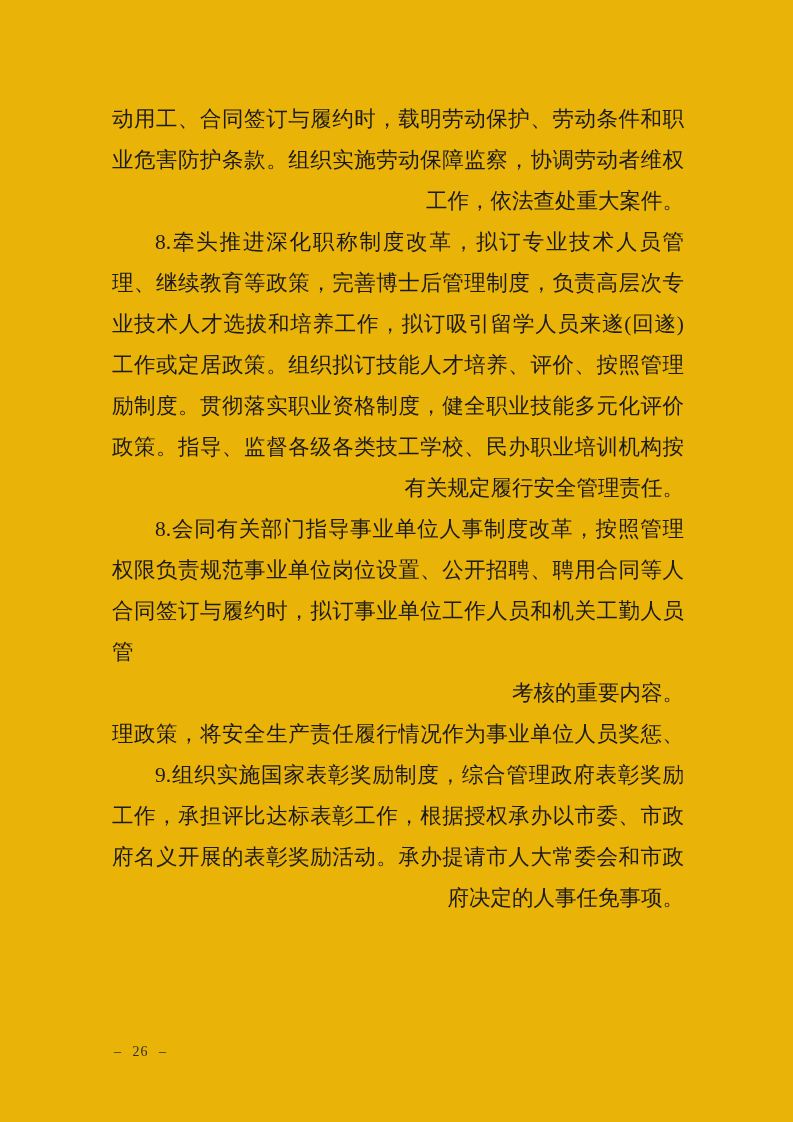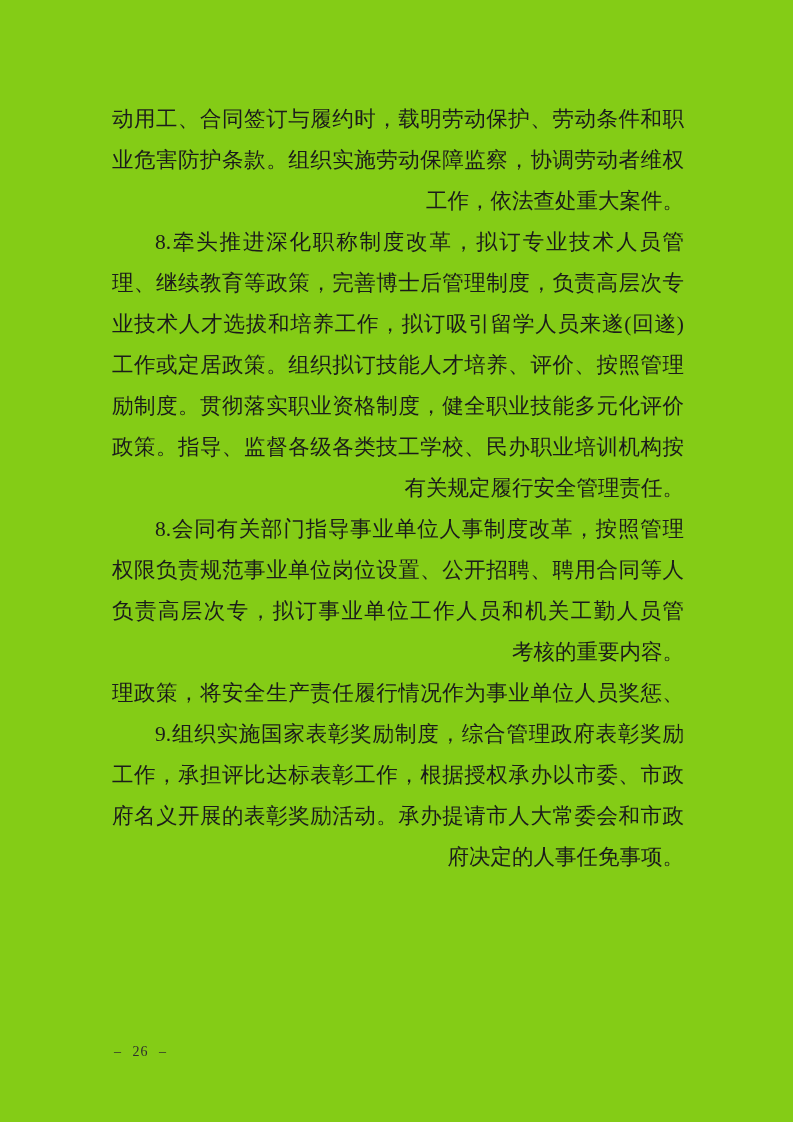--- a/index.html
+++ b/index.html
@@ -4,21 +4,21 @@
 <style>
   html, body {
     margin: 0;
     padding: 0;
     background: #ffffff;
   }
   .page {
     position: relative;
     width: 793px;
     height: 1122px;
-    background: #84cc16;
+    background: #eab308;
     overflow: hidden;
     font-family: "Liberation Serif", "DejaVu Serif", serif;
   }
   .content {
     position: absolute;
     left: 112px;
     top: 99px;
     width: 572px;
     color: #1b1b1b;
     font-size: 21.5px;
@@ -65,21 +65,21 @@
         <div class="line just">理、继续教育等政策，完善博士后管理制度，负责高层次专</div>
         <div class="line just">业技术人才选拔和培养工作，拟订吸引留学人员来遂(回遂)</div>
         <div class="line just">工作或定居政策。组织拟订技能人才培养、评价、按照管理</div>
         <div class="line just">励制度。贯彻落实职业资格制度，健全职业技能多元化评价</div>
         <div class="line just">政策。指导、监督各级各类技工学校、民办职业培训机构按</div>
         <div class="line">有关规定履行安全管理责任。</div>
       </div>
       <div class="para">
         <div class="line just first">8.会同有关部门指导事业单位人事制度改革，按照管理</div>
         <div class="line just">权限负责规范事业单位岗位设置、公开招聘、聘用合同等人</div>
-        <div class="line just">负责高层次专，拟订事业单位工作人员和机关工勤人员管</div>
+        <div class="line just">合同签订与履约时，拟订事业单位工作人员和机关工勤人员管</div>
         <div class="line">考核的重要内容。</div>
         <div class="line just">理政策，将安全生产责任履行情况作为事业单位人员奖惩、</div>
       </div>
       <div class="para">
         <div class="line just first">9.组织实施国家表彰奖励制度，综合管理政府表彰奖励</div>
         <div class="line just">工作，承担评比达标表彰工作，根据授权承办以市委、市政</div>
         <div class="line just">府名义开展的表彰奖励活动。承办提请市人大常委会和市政</div>
         <div class="line">府决定的人事任免事项。</div>
       </div>
     </div>

